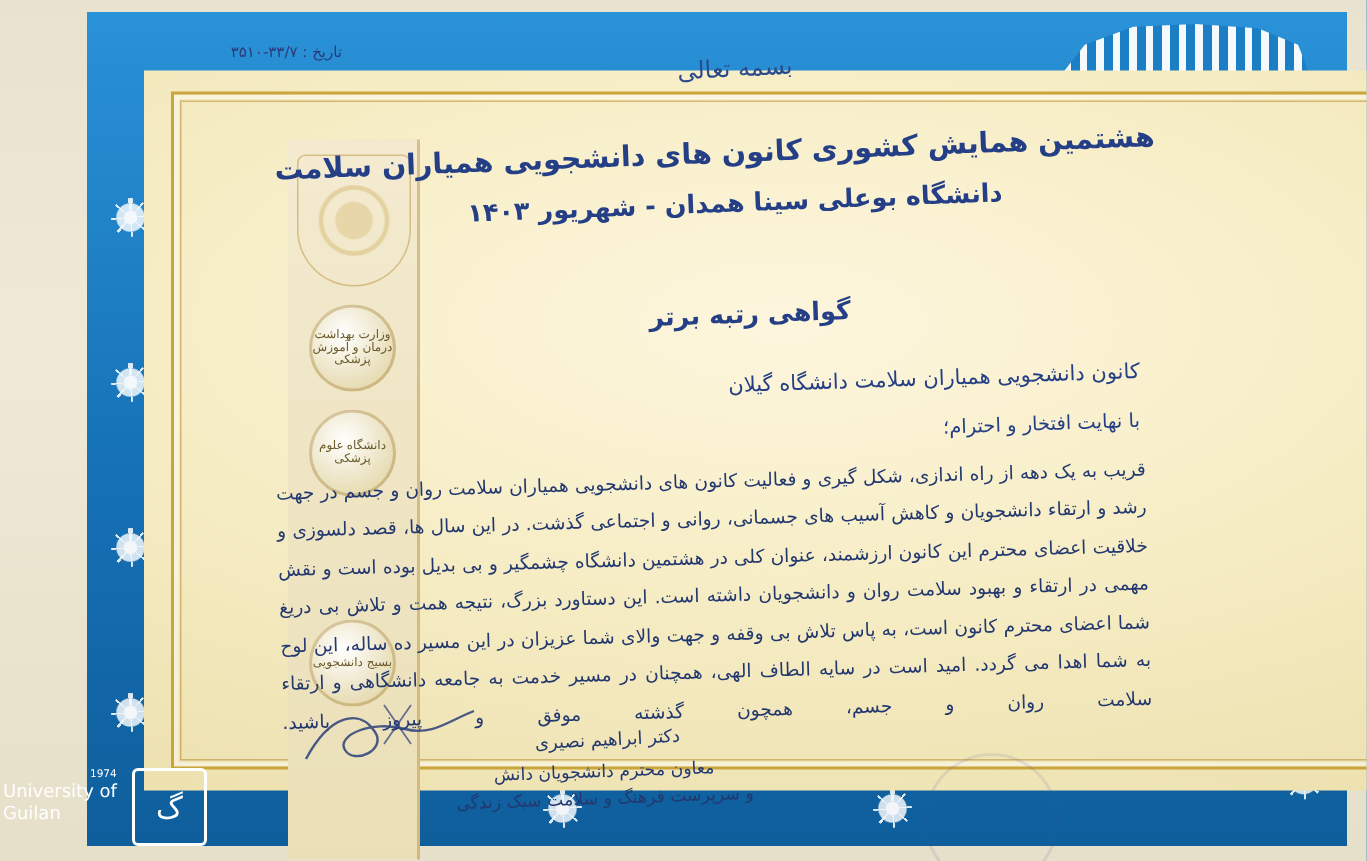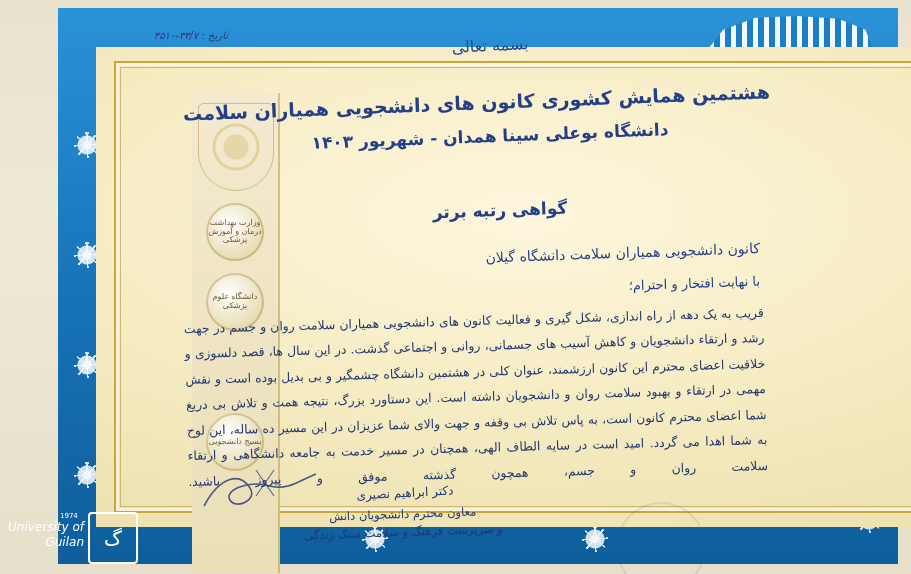--- a/index.html
+++ b/index.html
@@ -89,21 +89,21 @@
     background:
       radial-gradient(circle at 50% 50%, rgba(200,165,70,.0) 0 20px, rgba(200,165,70,.35) 21px 23px, rgba(200,165,70,0) 24px),
       radial-gradient(circle at 50% 50%, rgba(200,165,70,.28) 0 12px, rgba(200,165,70,0) 13px);
     border:1px solid rgba(185,145,55,.5);
     border-radius:6px 6px 40px 40px;
   }
   
   .rtl{direction:rtl;unicode-bidi:embed;}
   .hdr-date{
     position:absolute;left:78px;top:28px;width:150px;
-    font-size:10px;color:#2a3a7a;line-height:1.5;font-style:italic;
+    font-size:10px;color:#2a3a7a;line-height:1.5;
   }
   .hdr-date div{white-space:nowrap;}
   .besmeh{
     position:absolute;left:430px;top:36px;width:120px;text-align:center;
     font-size:16px;color:#2b4a8c;transform:rotate(-3deg);
     font-family:"DejaVu Sans","Liberation Sans",sans-serif;
   }
   .title-block{
     position:absolute;left:210px;top:88px;width:560px;text-align:center;
     color:#243f86;
@@ -153,21 +153,21 @@
     color:#ffffff;
   }
   .uni-logo .mark{
     position:absolute;left:86px;top:2px;width:46px;height:48px;
     border:2px solid #fff;border-radius:4px;
     display:flex;align-items:center;justify-content:center;
     font-size:20px;
   }
   .uni-logo .en{
     position:absolute;left:0px;top:10px;width:82px;
-    font-size:12px;line-height:1.25;text-align:right;font-style:italic;
+    font-size:12px;line-height:1.25;text-align:left;
   }
   .uni-logo .fa{
     position:absolute;left:0;bottom:-2px;width:158px;text-align:center;
     font-size:12px;
   }
   .uni-year{
     position:absolute;left:58px;top:2px;font-size:7px;color:#fff;
   }
   .seal{
     position:absolute;left:520px;top:455px;width:86px;height:86px;

